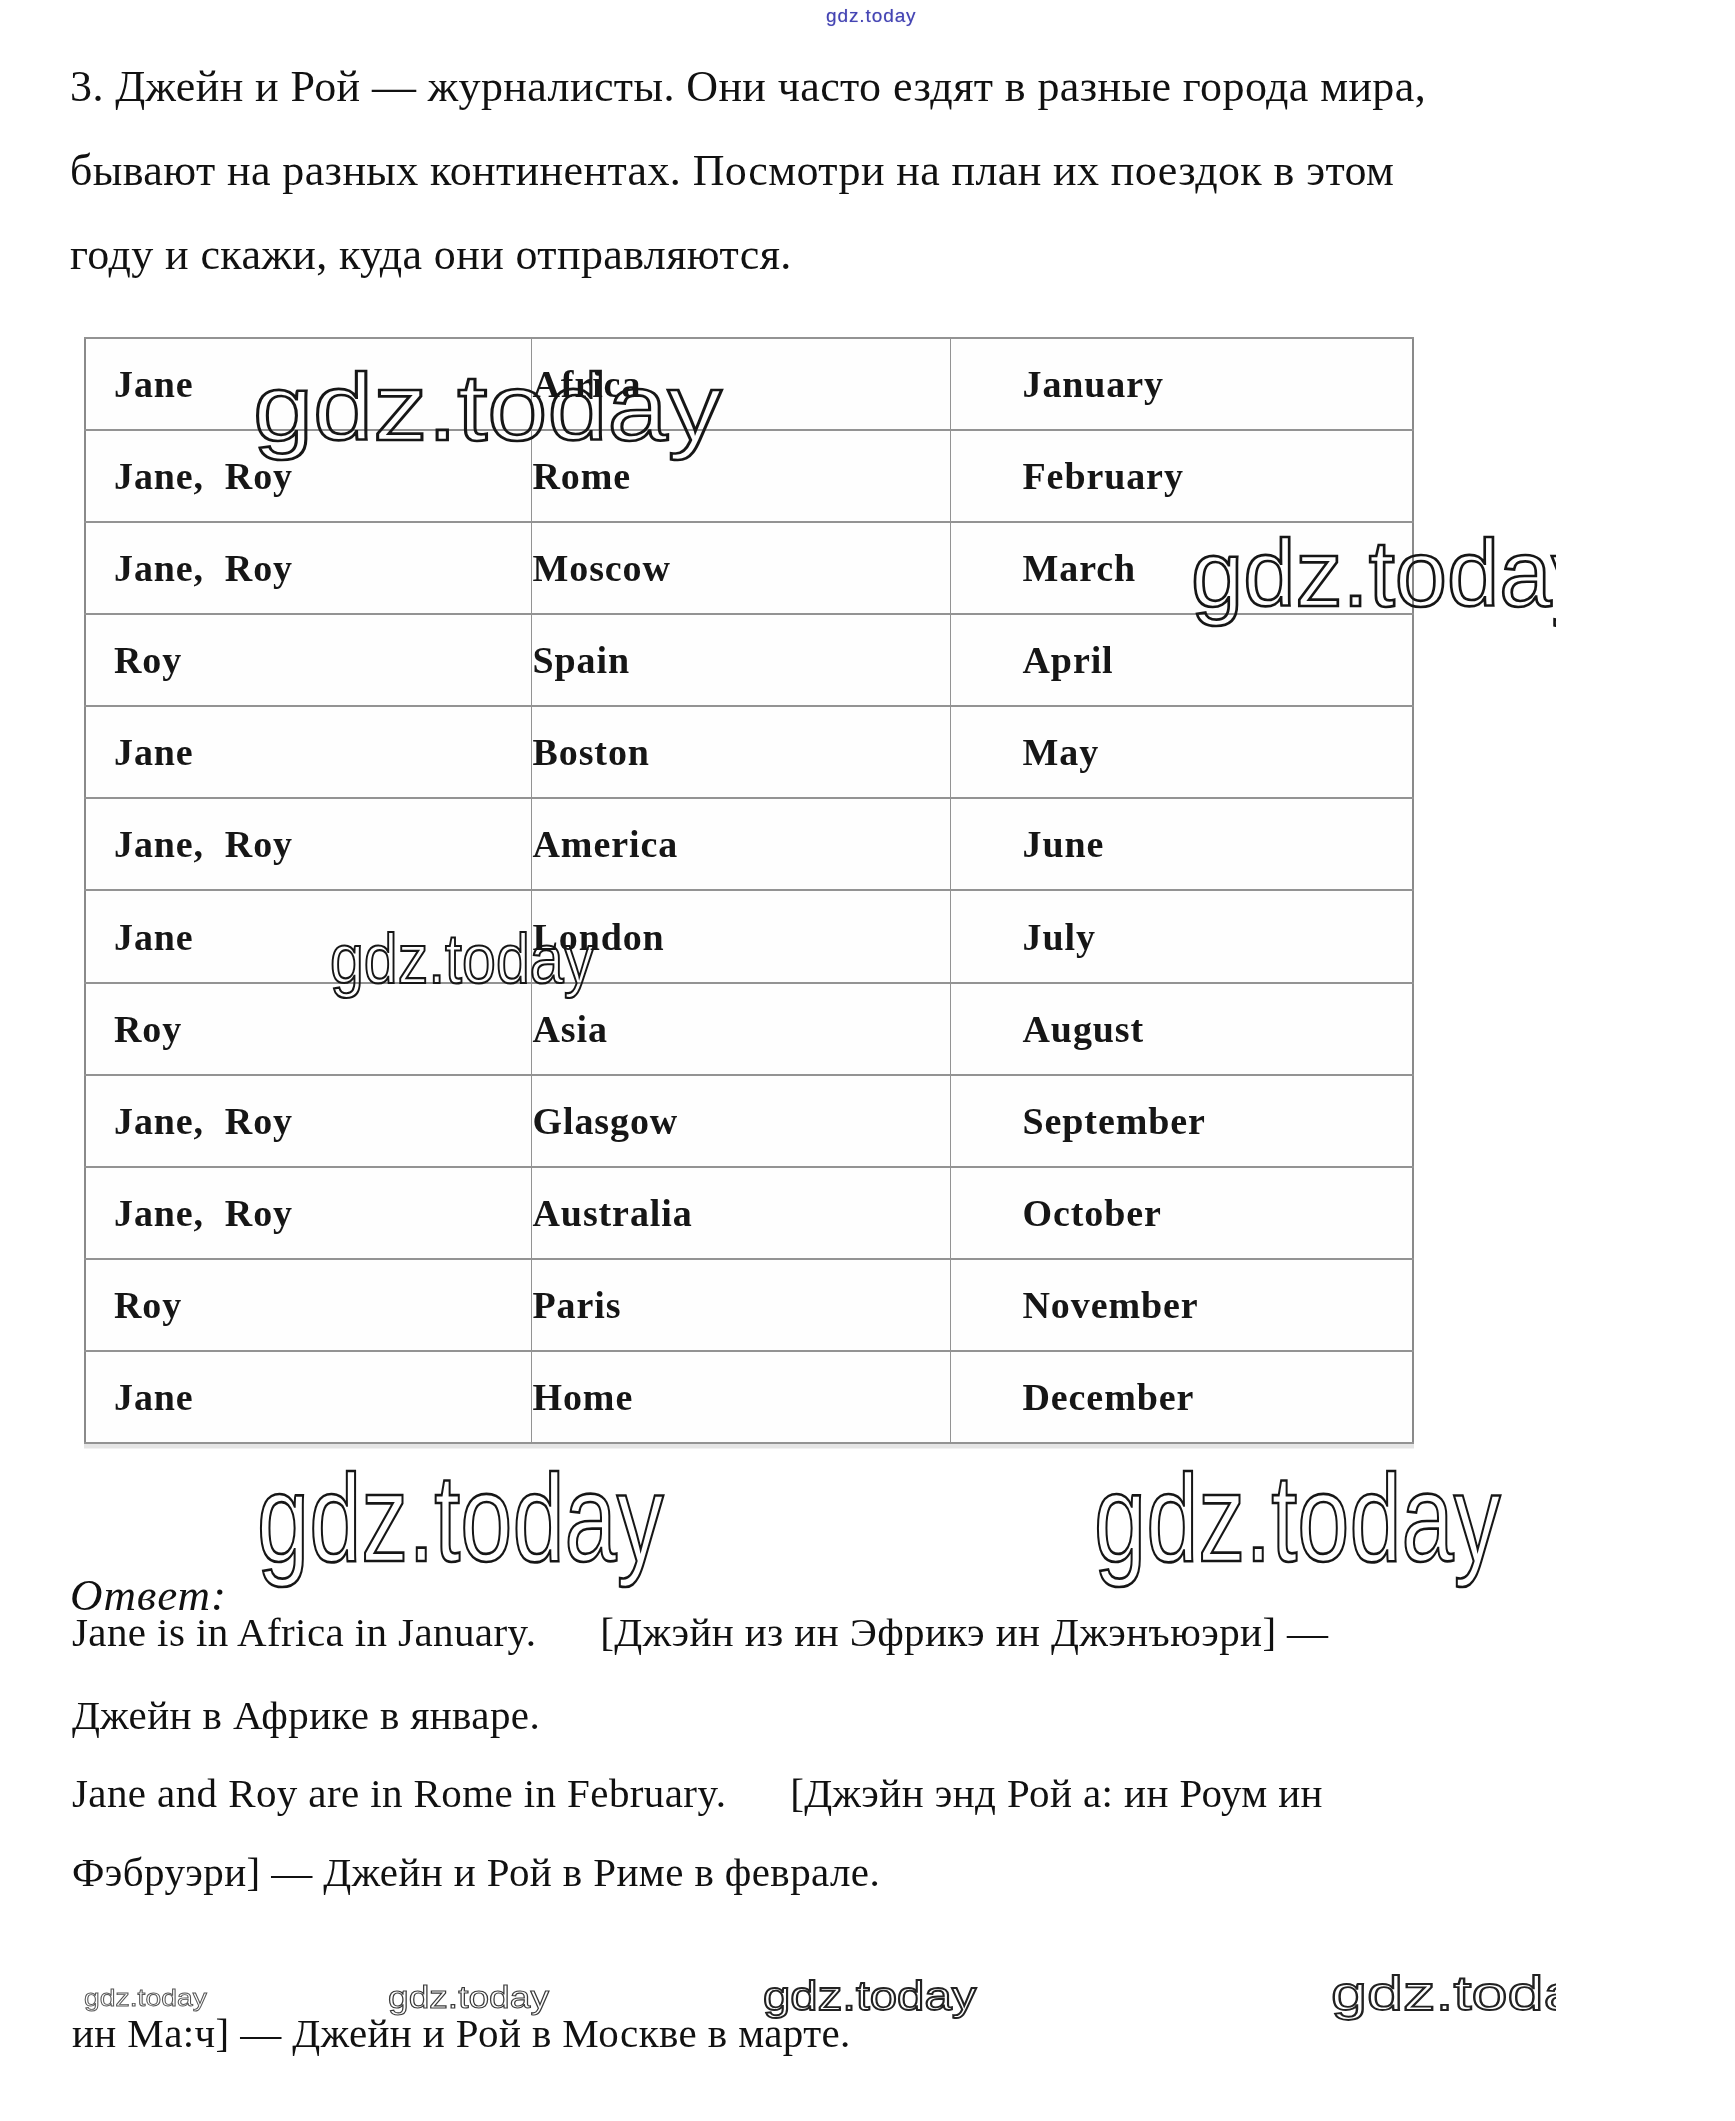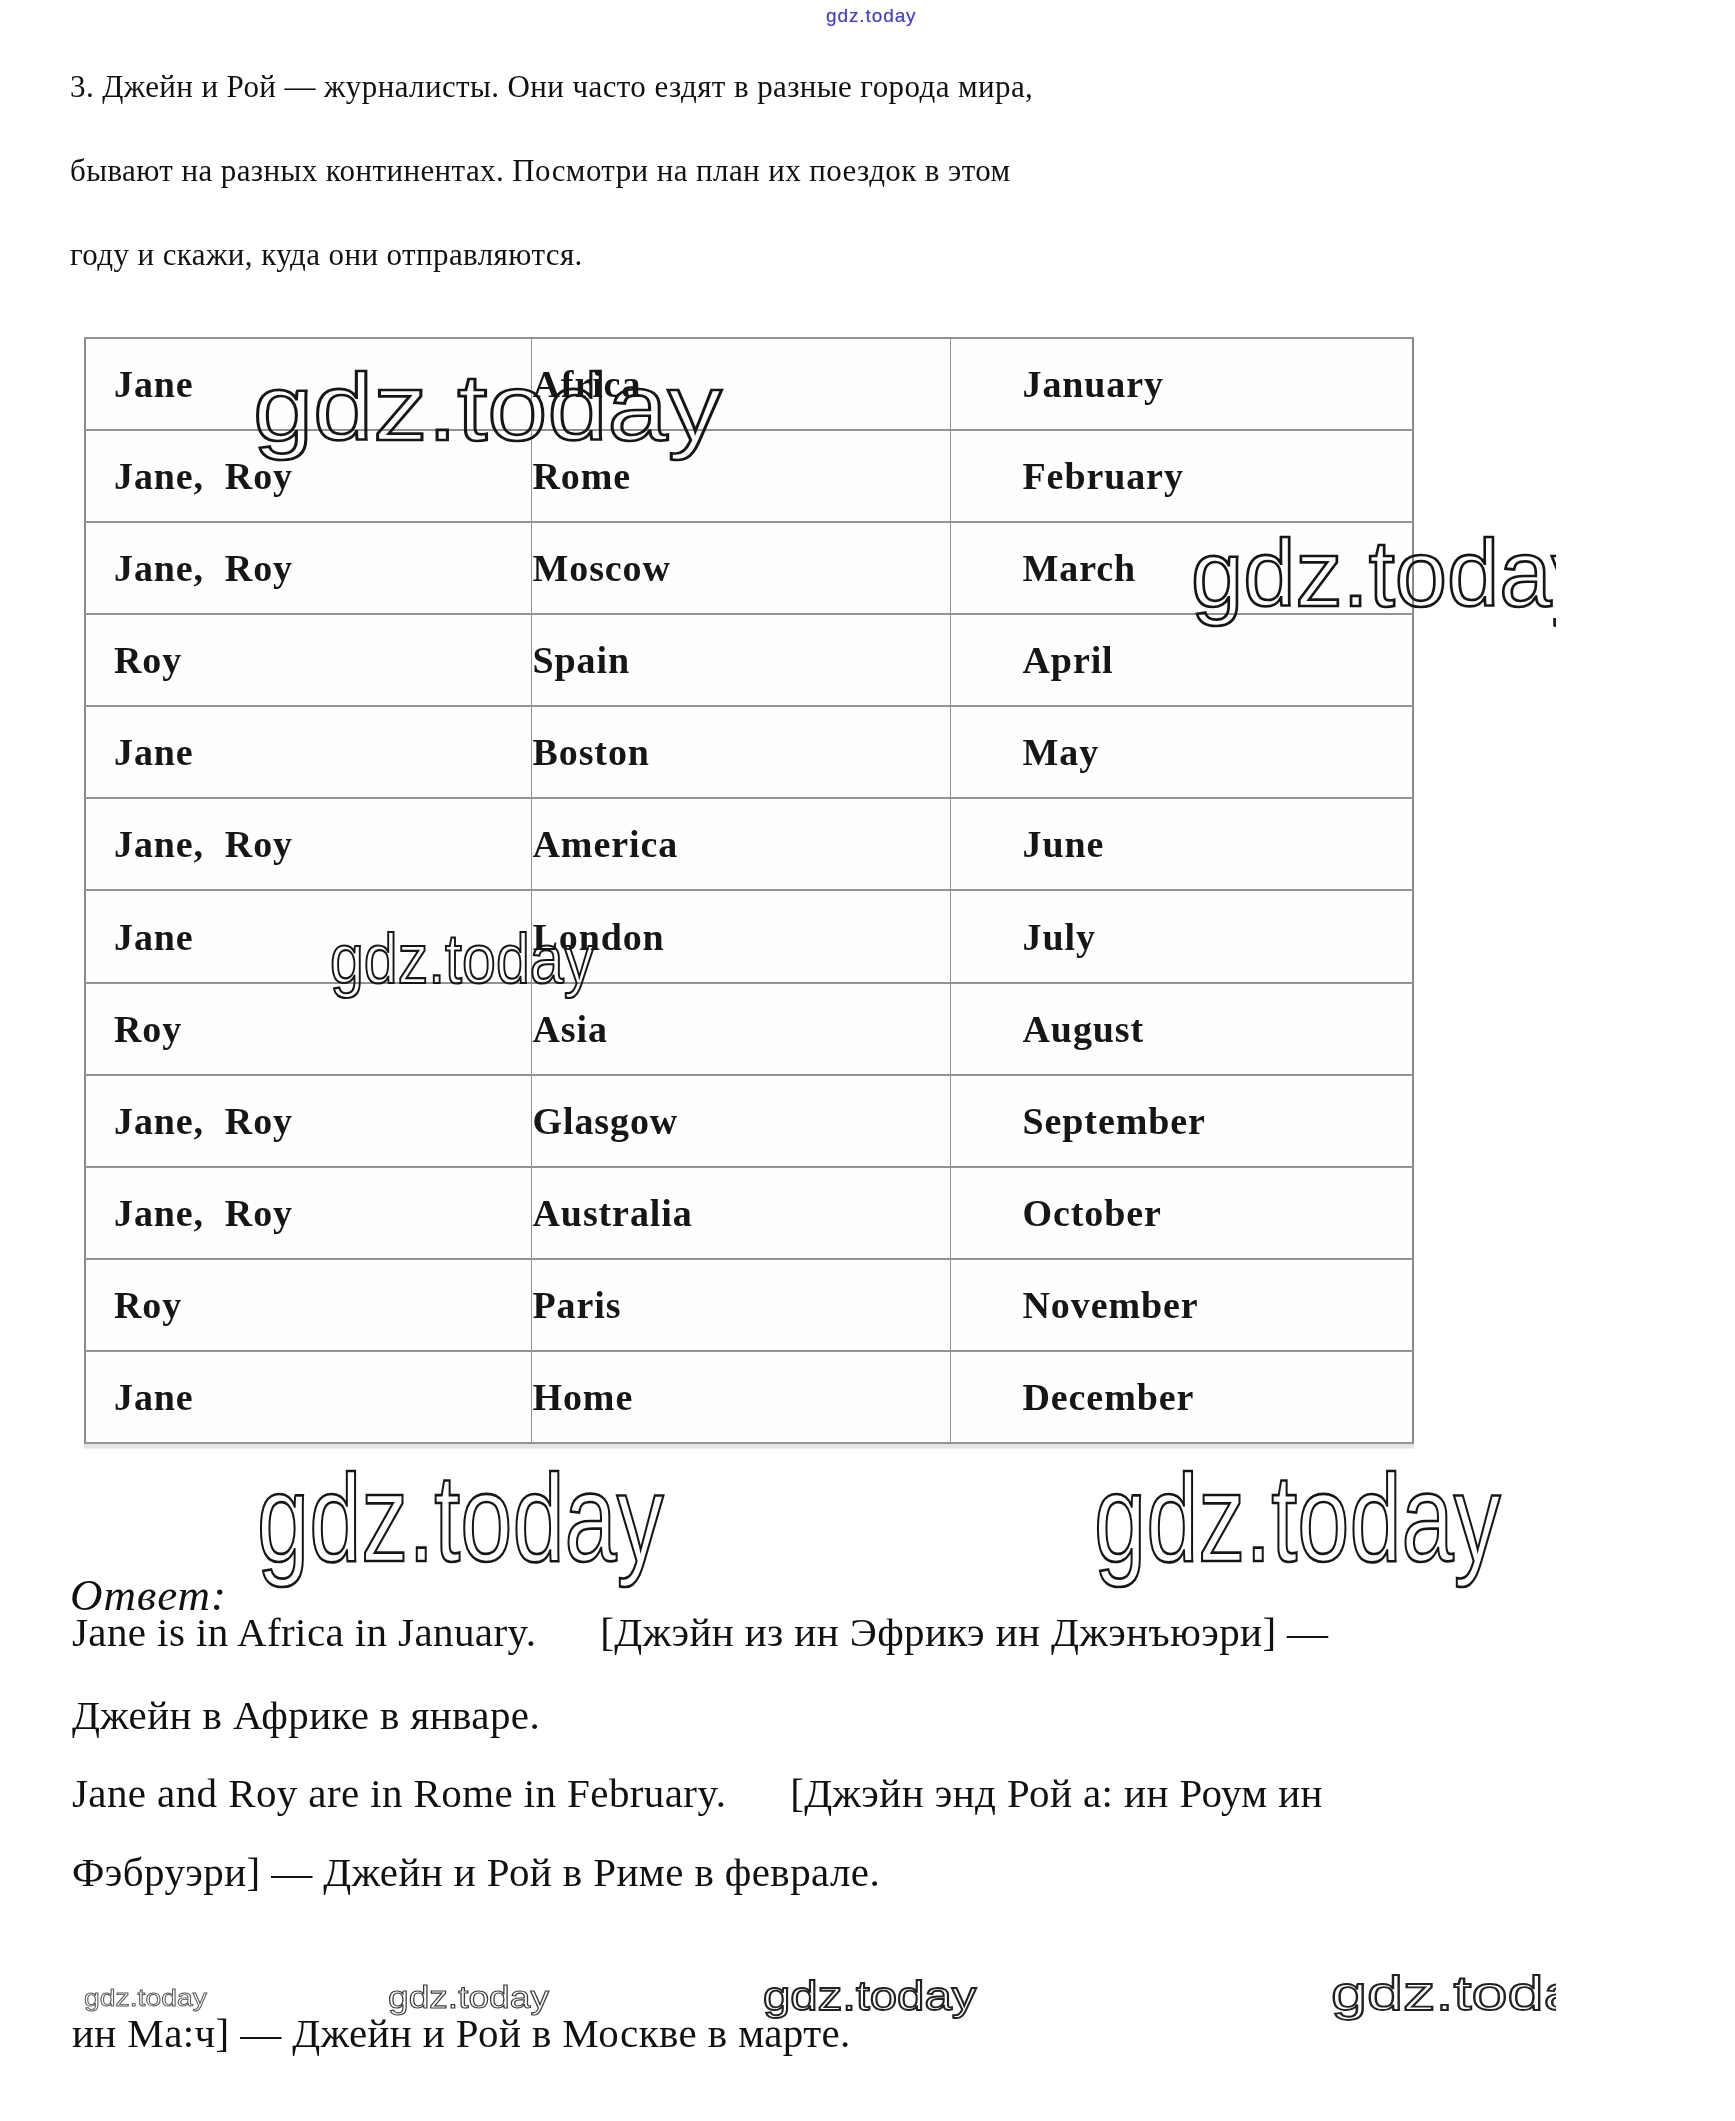--- a/index.html
+++ b/index.html
@@ -10,21 +10,21 @@
 
   
   .wm-top {
     position:absolute; left:826px; top:4.5px;
     font-family:"Liberation Sans", sans-serif; font-size:19px; letter-spacing:0.9px;
     color:#4444b4; text-shadow:0 0 0.9px #9a9ad0; white-space:nowrap;
   }
 
   
   .task { position:absolute; left:70px; top:45px; width:1630px;
-          font-size:31px; line-height:84px; letter-spacing:0.4px; }
+          font-size:44px; line-height:84px; letter-spacing:0.4px; }
   .task-line { white-space:nowrap; }
 
   
   .trip-table {
     position:absolute; left:84px; top:337px; width:1328px; height:1107px;
     border-collapse:collapse; table-layout:fixed;
     border:2.7px solid #8a8a8a; background:#fefefe;
     box-shadow:0 4.5px 0 rgba(0,0,0,0.10);
   }
   .trip-table td {

